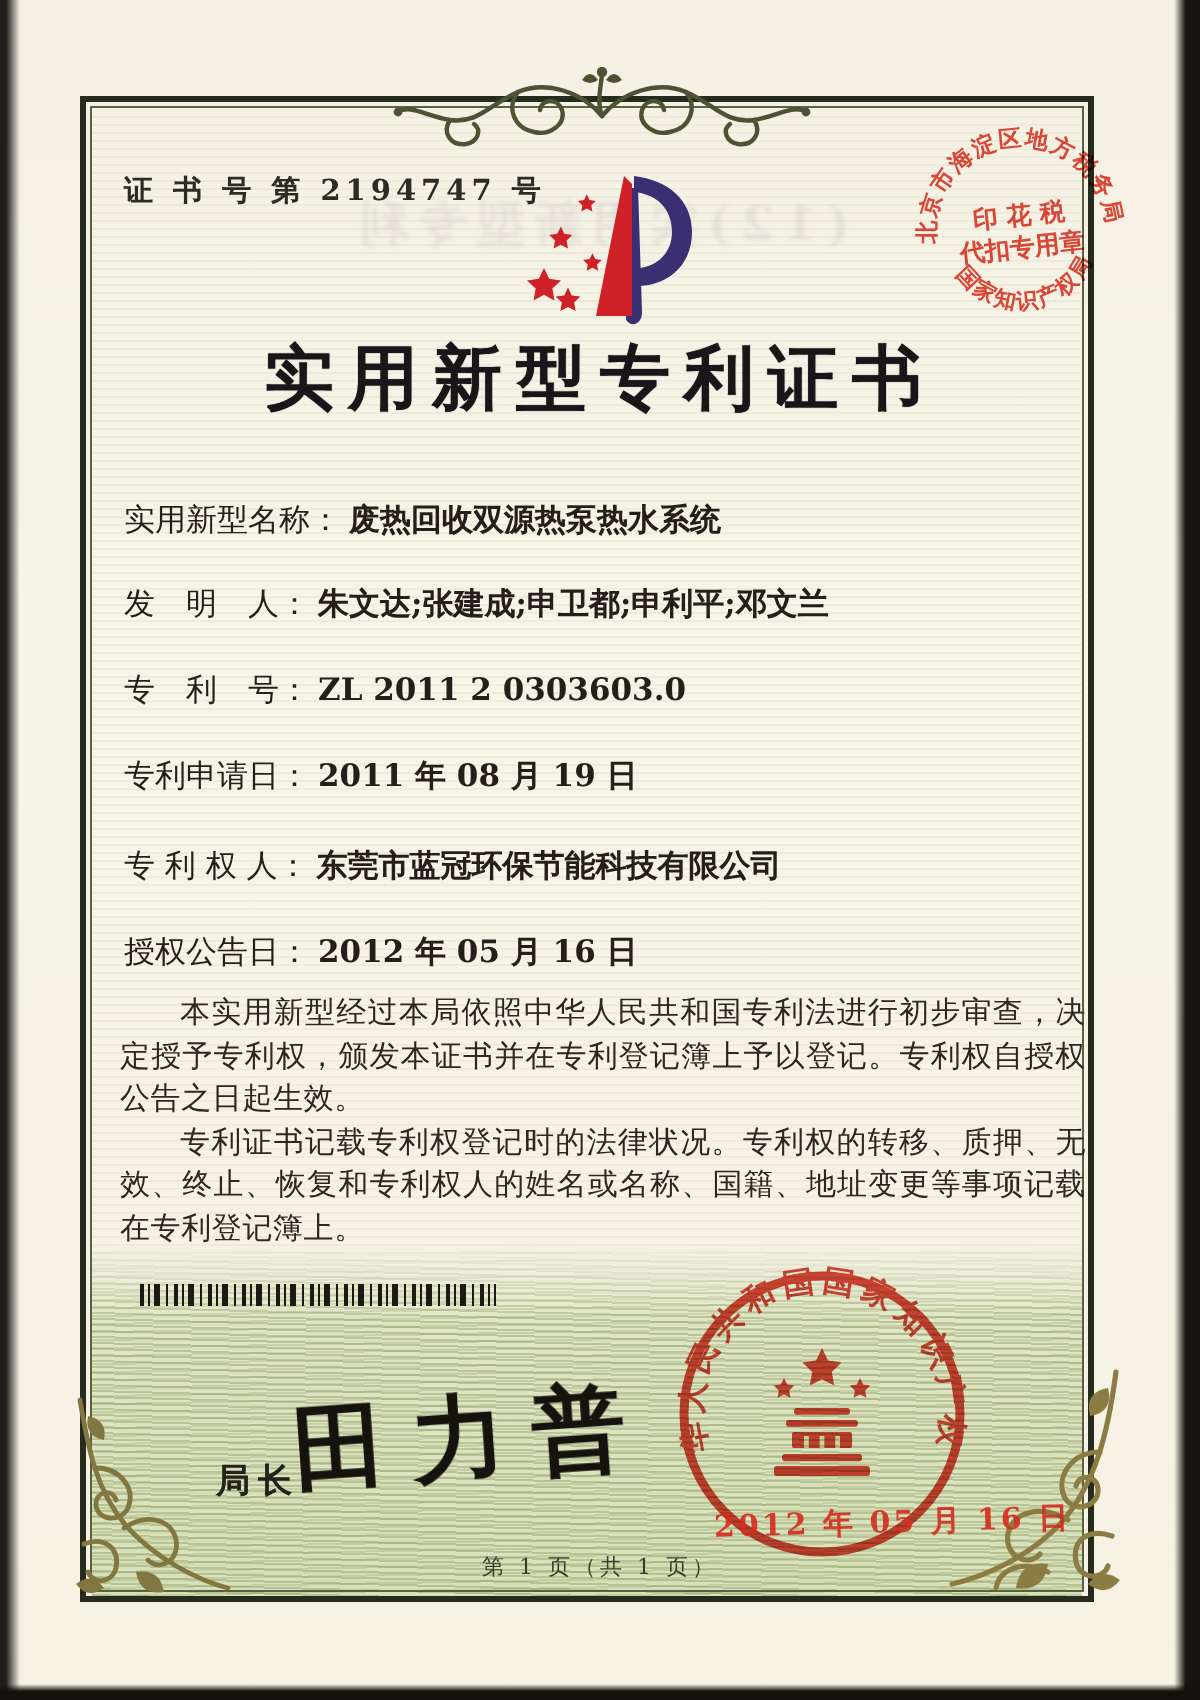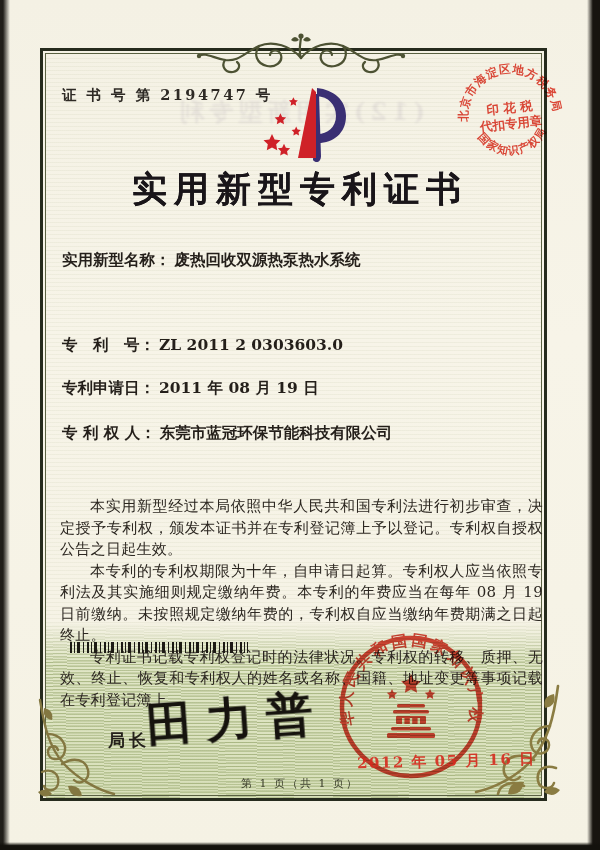--- a/index.html
+++ b/index.html
@@ -26,21 +26,21 @@
       repeating-linear-gradient(-1deg,rgba(140,158,96,.28) 0 1px,transparent 1px 4px),
       linear-gradient(180deg,#e3e8ca,#d8e0ba);}
   .band-fade{left:46px;top:618px;width:495px;height:42px;
     background:linear-gradient(180deg,#f6f3e6 8%,rgba(246,243,230,0));}
   .cert-no{left:62px;top:86px;font-size:14.5px;letter-spacing:2.5px;font-weight:600;color:#2e2a25;}
   .ghost{left:50%;top:96px;transform:translateX(-50%) scaleX(-1);font-size:24px;letter-spacing:5px;
     color:#9b8fa3;opacity:.16;filter:blur(1px);font-weight:700;white-space:nowrap;}
   .title{left:50%;top:166px;transform:translateX(-50%);font-size:35px;font-weight:700;
     letter-spacing:7px;color:#191519;white-space:nowrap;text-shadow:0 0 .5px #191519;text-align:center;}
   .fieldrow{left:62px;width:470px;font-size:15.5px;white-space:nowrap;color:#241f1a;}
-  .fieldrow .lbl{font-weight:700;}
+  .fieldrow .lbl{font-weight:400;}
   .fieldrow .val{font-weight:700;margin-left:4px;}
   .paras{left:60px;top:496px;width:483px;font-size:15px;line-height:21.5px;
     color:#2c2721;text-align:justify;letter-spacing:.3px;}
   .paras p{margin:0;text-indent:2em;}
   .barcode{left:70px;top:642px;width:178px;height:11px;
     background:repeating-linear-gradient(90deg,
       #1d1a15 0 2px,transparent 2px 4px,#1d1a15 4px 5px,transparent 5px 7px,
       #1d1a15 7px 10px,transparent 10px 13px,#1d1a15 13px 14px,transparent 14px 17px);}
   .signer-title{left:108px;top:729px;font-size:17px;letter-spacing:4px;font-weight:700;color:#24201a;}
   .signature{left:146px;top:688px;font-size:47px;font-weight:700;letter-spacing:13px;
@@ -148,33 +148,38 @@
         <textPath href="#tArcBot" startOffset="50%" text-anchor="middle">国家知识产权局</textPath>
       </text>
       <text x="60" y="60" font-size="12.5" text-anchor="middle">印 花 税</text>
       <text x="60" y="76" font-size="12.5" text-anchor="middle">代扣专用章</text>
     </g>
   </svg>
 
   <div class="abs fieldrow" style="top:250px">
     <span class="lbl">实用新型名称：</span><span class="val">废热回收双源热泵热水系统</span>
   </div>
+  <div class="abs fieldrow" style="top:292px">
+    <span class="lbl">发　明　人：</span><span class="val">朱文达;张建成;申卫都;申利平;邓文兰</span>
+  </div>
   <div class="abs fieldrow" style="top:335px">
     <span class="lbl">专　利　号：</span><span class="val">ZL 2011 2 0303603.0</span>
   </div>
   <div class="abs fieldrow" style="top:378px">
     <span class="lbl">专利申请日：</span><span class="val">2011 年 08 月 19 日</span>
   </div>
   <div class="abs fieldrow" style="top:423px">
     <span class="lbl">专 利 权 人：</span><span class="val">东莞市蓝冠环保节能科技有限公司</span>
   </div>
+  <div class="abs fieldrow" style="top:466px">
+    <span class="lbl">授权公告日：</span><span class="val">2012 年 05 月 16 日</span>
+  </div>
 
   <div class="abs paras">
     <p>本实用新型经过本局依照中华人民共和国专利法进行初步审查，决定授予专利权，颁发本证书并在专利登记簿上予以登记。专利权自授权公告之日起生效。</p>
-    <p>本专利的专利权期限为十年，自申请日起算。专利权人应当依照专利法及其实施细则规定缴纳年费。本专利的年费应当在每年 08 月 19 日前缴纳。未按照规定缴纳年费的，专利权自应当缴纳年费期满之日起终止。</p>
     <p>专利证书记载专利权登记时的法律状况。专利权的转移、质押、无效、终止、恢复和专利权人的姓名或名称、国籍、地址变更等事项记载在专利登记簿上。</p>
   </div>
 
   <div class="abs barcode"></div>
 
   <div class="abs signer-title">局长</div>
   <div class="abs signature">田力普</div>
 
   <svg class="abs seal seal-svg" viewBox="0 0 150 150">
     <defs>

